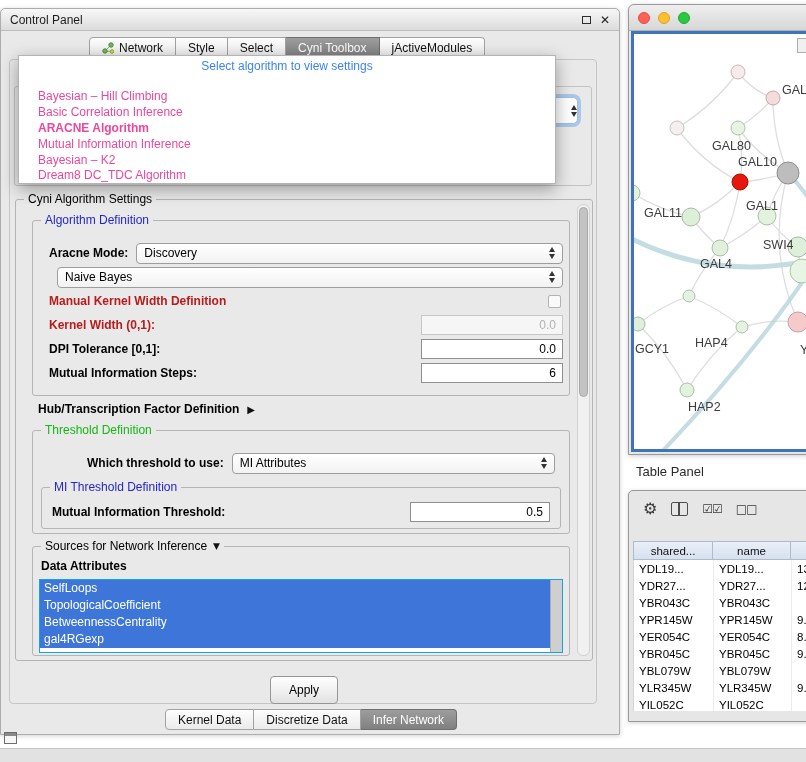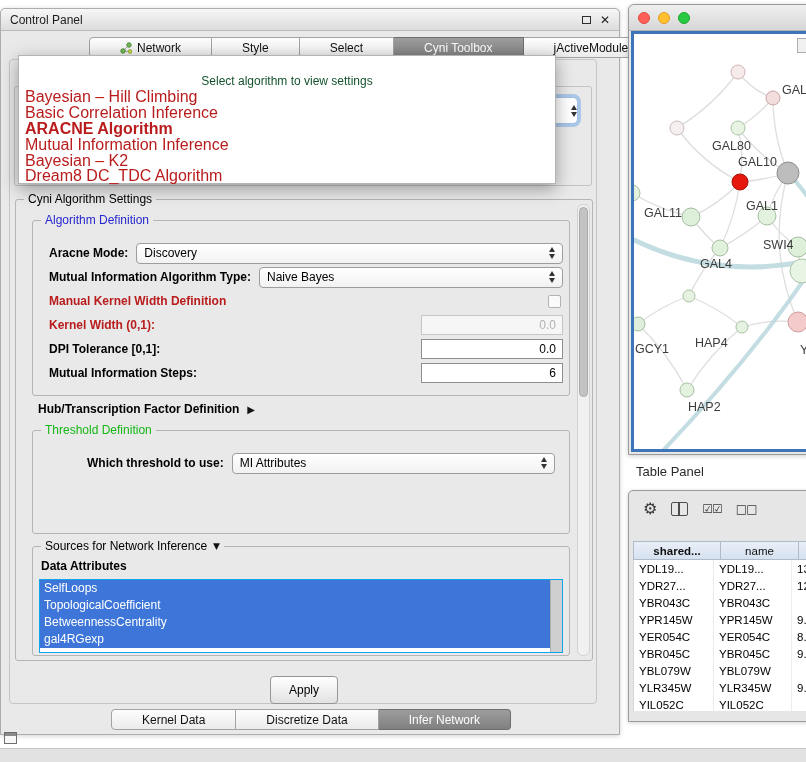--- a/index.html
+++ b/index.html
@@ -11,21 +11,21 @@
   .cp-titlebar{height:22px;background:linear-gradient(#f7f7f7,#dcdcdc);border-bottom:1px solid #bcbcbc;border-radius:5px 5px 0 0;display:flex;align-items:center;padding:0 9px;font-size:12px;color:#1c1c1c}
   .win-icons{margin-left:auto;display:flex;align-items:center;gap:9px}
   .win-restore{width:9px;height:8px;border:1.5px solid #2d2d2d;display:inline-block}
   .win-close{font-size:12px;font-weight:bold;color:#1c1c1c;font-family:"DejaVu Sans",sans-serif;line-height:1}
   .inner-panel{position:absolute;left:8px;top:50px;width:588px;height:645px;border:1px solid #c6c6c6;border-radius:4px;background:#e9e9e9}
 
   
   .seg{display:flex}
   #main-tabs{position:absolute;left:88px;top:28px;height:22px}
   #bottom-tabs-wrap{position:absolute;left:0;top:700px;width:620px;display:flex;justify-content:center}
-  .seg-item{font-size:12px;color:#111;background:linear-gradient(#fdfdfd,#ebebeb);border:1px solid #a2a2a2;border-left:none;padding:0 30px;height:21px;display:flex;align-items:center;gap:5px;white-space:nowrap}
+  .seg-item{font-size:12px;color:#111;background:linear-gradient(#fdfdfd,#ebebeb);border:1px solid #a2a2a2;border-left:none;padding:0 12px;height:21px;display:flex;align-items:center;gap:5px;white-space:nowrap}
   .seg-item:first-child{border-left:1px solid #a2a2a2;border-radius:4px 0 0 4px}
   .seg-item:last-child{border-radius:0 4px 4px 0}
   .seg-item.selected{background:linear-gradient(#9d9d9d,#808080);color:#fdfdfd;border-color:#6e6e6e}
 
   
   .fieldset{position:absolute;border:1px solid #b5b5b5;border-radius:3px}
   .legend{position:absolute;top:-8px;left:8px;background:#e9e9e9;padding:0 4px;font-size:12px;line-height:14px;white-space:nowrap;display:inline-flex;align-items:center;gap:6px}
   .legend.blue{color:#2525cf}
   .legend.green{color:#14b714}
 
@@ -66,23 +66,23 @@
   .attr-scroll{position:absolute;right:0;top:0;bottom:0;width:12px;background:#cfcfcf;border-left:1px solid #aeaeae}
 
   .vscroll{position:absolute;right:2px;top:4px;width:13px;height:452px;background:#f1f1f1;border:1px solid #d2d2d2;border-radius:6px}
   .vthumb{position:absolute;left:1px;top:2px;width:9px;height:190px;background:#c3c3c3;border:1px solid #a9a9a9;border-radius:6px}
 
   #apply-btn{position:absolute;left:269px;top:667px;width:68px;height:28px;background:linear-gradient(#ffffff,#e2e2e2);border:1px solid #969696;border-radius:4px;font-size:12px;display:flex;align-items:center;justify-content:center;color:#000}
 
   
   #combo-fragment{position:absolute;left:552px;top:97px;width:26px;height:27px;background:#fff;border:1px solid #9fc0e7;border-radius:5px;box-shadow:0 0 0 3px rgba(110,165,230,.5);z-index:5;display:flex;align-items:center;justify-content:center}
   #popup{position:absolute;left:18px;top:55px;width:538px;height:129px;background:#fff;border:1px solid #b4b4b4;box-shadow:0 5px 16px rgba(0,0,0,.35);z-index:30}
-  .popup-prompt{margin-top:18px;text-align:center;font-size:12px;color:#14532d}
+  .popup-prompt{margin-top:3px;text-align:center;font-size:12px;color:#3b82f6}
   #popup-list{position:absolute;left:0;top:33px;right:0}
-  .popup-item{font-size:16px;color:#b91c1c;height:15.9px;line-height:15.9px;padding-left:6px;white-space:nowrap}
+  .popup-item{font-size:12px;color:#ec4899;height:15.9px;line-height:15.9px;padding-left:19px;white-space:nowrap}
   .popup-item.sel{font-weight:bold}
 
   
   #net-window{position:absolute;left:628px;top:4px;width:200px;height:451px;background:#e7e7e7;border:1px solid #9a9a9a;border-radius:6px 6px 0 0;box-shadow:0 1px 5px rgba(0,0,0,.2)}
   .net-titlebar{height:26px;background:linear-gradient(#efefef,#d7d7d7);border-bottom:1px solid #b3b3b3;border-radius:6px 6px 0 0;display:flex;align-items:center;padding:0 9px;gap:8px}
   .tl{width:12px;height:12px;border-radius:50%;display:inline-block}
   .tl.red{background:#ff6159;border:1px solid #e04b43}
   .tl.yellow{background:#ffbf2f;border:1px solid #dfa123}
   .tl.green{background:#29c941;border:1px solid #1ea832}
   #net-content{position:absolute;left:2px;top:26px;right:0;bottom:2px;background:#fff;border:3px solid #3e74b8;overflow:hidden}
@@ -164,21 +164,20 @@
           <span class="flabel">Aracne Mode:</span>
           <div class="combo">
             <span>Discovery</span>
             <span class="stepper">
                 <i class="tu"></i>
                 <i class="td2"></i>
               </span>
           </div>
         </div>
         <div class="frow">
-          <span class="flabel">Mutual Information Algorithm Type:</span>
           <div class="combo">
             <span>Naive Bayes</span>
             <span class="stepper">
                 <i class="tu"></i>
                 <i class="td2"></i>
               </span>
           </div>
         </div>
         <div class="frow">
           <span class="flabel dis">Manual Kernel Width Definition</span>
@@ -211,20 +210,28 @@
     <div class="fieldset" id="fs-threshold">
       <span class="legend green">Threshold Definition</span>
       <div class="frow which-row">
         <span class="flabel">Which threshold to use:</span>
         <div class="combo">
           <span>MI Attributes</span>
           <span class="stepper">
               <i class="tu"></i>
               <i class="td2"></i>
             </span>
+        </div>
+      </div>
+      <div class="fieldset" id="fs-mi">
+        <span class="legend blue">MI Threshold Definition</span>
+        <div class="frow mi-row">
+          <span class="flabel">Mutual Information Threshold:</span>
+          <span class="spacer"></span>
+          <div class="field" style="width:140px">0.5</div>
         </div>
       </div>
     </div>
 
     <div class="fieldset" id="fs-sources">
       <span class="legend" style="color:#000">
         <span>Sources for Network Inference</span>
         <span class="tri-down">▼</span>
       </span>
       <div class="attr-label flabel">Data Attributes</div>
@@ -348,21 +355,21 @@
 
 <div id="table-window">
   <div class="tp-toolbar">
     <span class="tp-icon gear">⚙</span>
     <span class="tp-icon colicon"></span>
     <span class="tp-icon checks">☑☑</span>
     <span class="tp-icon unchecks">□□</span>
   </div>
   <div class="tbl">
     <div class="tbl-head" id="tbl-head">
-        <div class="th" style="width: 88px; font-weight: bold;">shared...</div>
+        <div class="th" style="width: 80px;">shared...</div>
         <div class="th" style="width: 78px;">name</div>
         <div class="th" style="width: 62px;"></div>
       </div>
     <div class="tbl-body" id="tbl-body">
         <div class="tr">
           <div class="td" style="width: 80px;">YDL19...</div>
           <div class="td" style="width: 78px;">YDL19...</div>
           <div class="td" style="width: 62px;">13</div>
         </div>
         <div class="tr">

